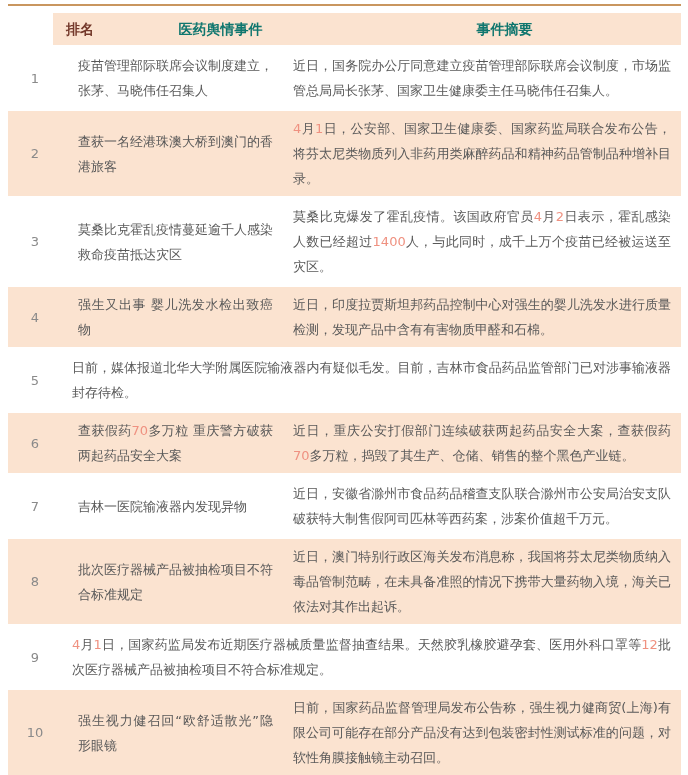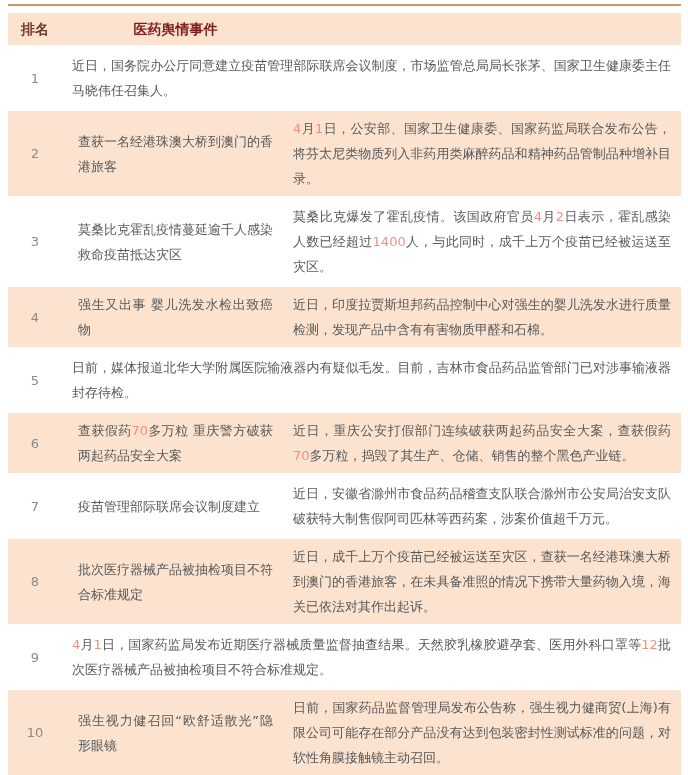--- a/index.html
+++ b/index.html
@@ -41,48 +41,50 @@
     padding: 5px 10px 5px 16px;
     text-align: justify;
     text-justify: inter-ideograph;
   }
   .cell.summary {
     flex: 1 1 auto;
     padding: 5px 10px 5px 10px;
     text-align: justify;
     text-justify: inter-ideograph;
   }
-  .row.header-row { padding: 0; align-items: center; }
+  .row.header-row { padding: 0; align-items: center; margin-left: 45px; }
   .row.header-row .cell {
     font-weight: bold;
     font-size: 14px;
-    color: #7f1d1d;
+    color: #0f766e;
     line-height: 20px;
     padding-top: 6px;
     padding-bottom: 6px;
     text-align: center;
   }
   .row.header-row .cell.rank { color: #74392b; }
   .digit { color: #ef9180; }
 </style>
 </head>
 <body>
 
 <div class="page">
   <div class="top-line"></div>
 
   <div class="table">
 
     <div class="row peach header-row">
       <div class="cell rank">排名</div>
       <div class="cell event">医药舆情事件</div>
+      <div class="cell summary">事件摘要</div>
     </div>
 
     <div class="row">
       <div class="cell rank">1</div>
+      <div class="cell event hl">疫苗管理部际联席会议制度建立，张茅、马晓伟任召集人</div>
       <div class="cell summary hl">近日，国务院办公厅同意建立疫苗管理部际联席会议制度，市场监管总局局长张茅、国家卫生健康委主任马晓伟任召集人。</div>
     </div>
 
     <div class="row peach">
       <div class="cell rank">2</div>
       <div class="cell event hl">查获一名经港珠澳大桥到澳门的香港旅客</div>
       <div class="cell summary hl"><span class="digit">4</span>月<span class="digit">1</span>日，公安部、国家卫生健康委、国家药监局联合发布公告，将芬太尼类物质列入非药用类麻醉药品和精神药品管制品种增补目录。</div>
     </div>
 
     <div class="row">
@@ -103,28 +105,28 @@
     </div>
 
     <div class="row peach">
       <div class="cell rank">6</div>
       <div class="cell event hl">查获假药<span class="digit">70</span>多万粒 重庆警方破获两起药品安全大案</div>
       <div class="cell summary hl">近日，重庆公安打假部门连续破获两起药品安全大案，查获假药<span class="digit">70</span>多万粒，捣毁了其生产、仓储、销售的整个黑色产业链。</div>
     </div>
 
     <div class="row">
       <div class="cell rank">7</div>
-      <div class="cell event hl">疫苗管理部际联席会议制度建立</div>
+      <div class="cell event hl">吉林一医院输液器内发现异物</div>
       <div class="cell summary hl">近日，安徽省滁州市食品药品稽查支队联合滁州市公安局治安支队破获特大制售假阿司匹林等西药案，涉案价值超千万元。</div>
     </div>
 
     <div class="row peach">
       <div class="cell rank">8</div>
       <div class="cell event hl">批次医疗器械产品被抽检项目不符合标准规定</div>
-      <div class="cell summary hl">近日，成千上万个疫苗已经被运送至灾区，查获一名经港珠澳大桥到澳门的香港旅客，在未具备准照的情况下携带大量药物入境，海关已依法对其作出起诉。</div>
+      <div class="cell summary hl">近日，澳门特别行政区海关发布消息称，我国将芬太尼类物质纳入毒品管制范畴，在未具备准照的情况下携带大量药物入境，海关已依法对其作出起诉。</div>
     </div>
 
     <div class="row">
       <div class="cell rank">9</div>
       <div class="cell summary hl"><span class="digit">4</span>月<span class="digit">1</span>日，国家药监局发布近期医疗器械质量监督抽查结果。天然胶乳橡胶避孕套、医用外科口罩等<span class="digit">12</span>批次医疗器械产品被抽检项目不符合标准规定。</div>
     </div>
 
     <div class="row peach">
       <div class="cell rank">10</div>
       <div class="cell event hl">强生视力健召回“欧舒适散光”隐形眼镜</div>

